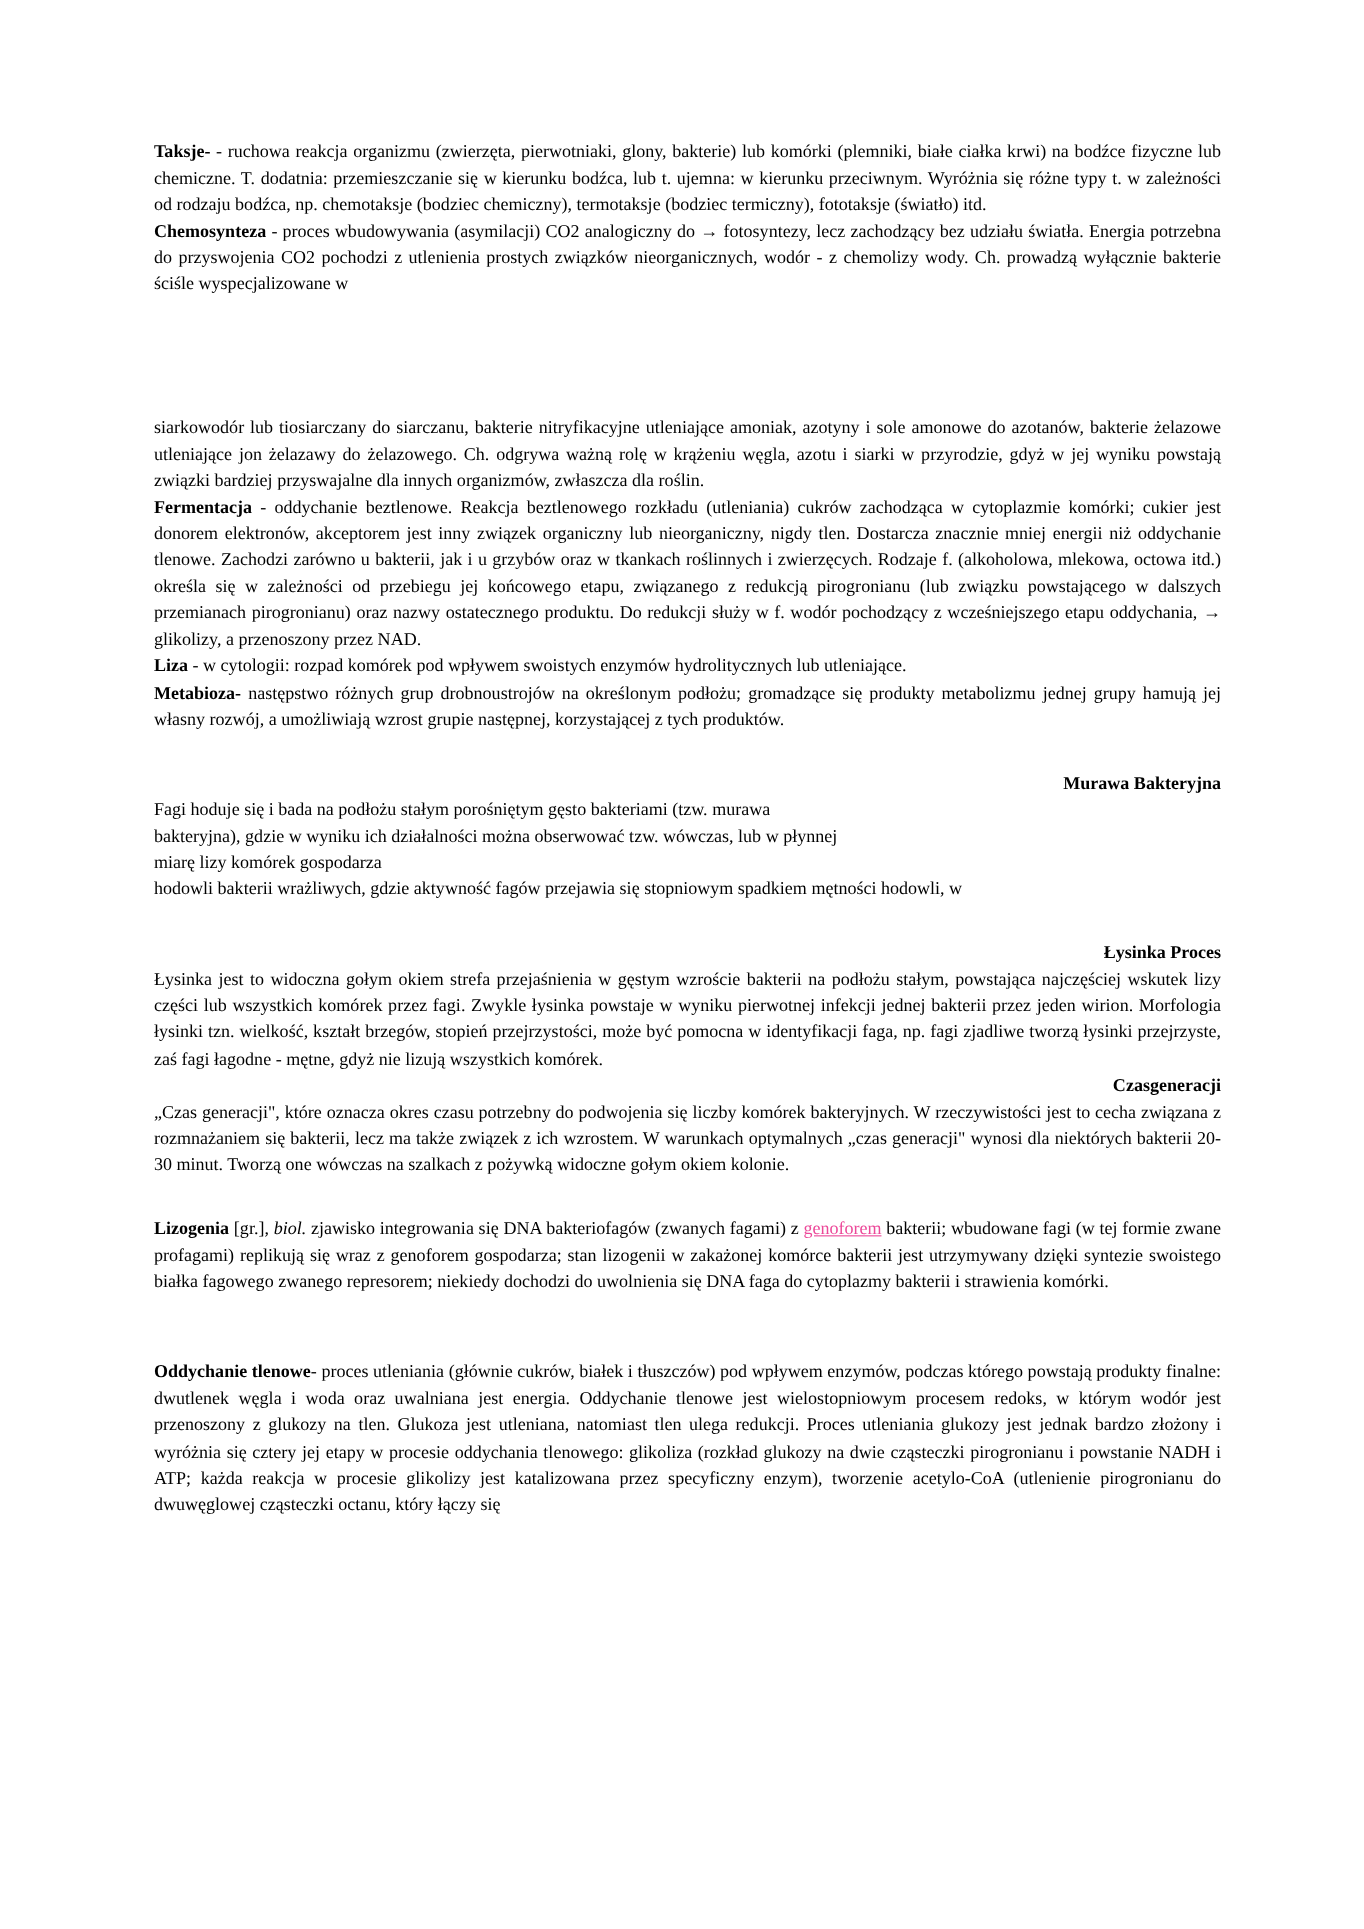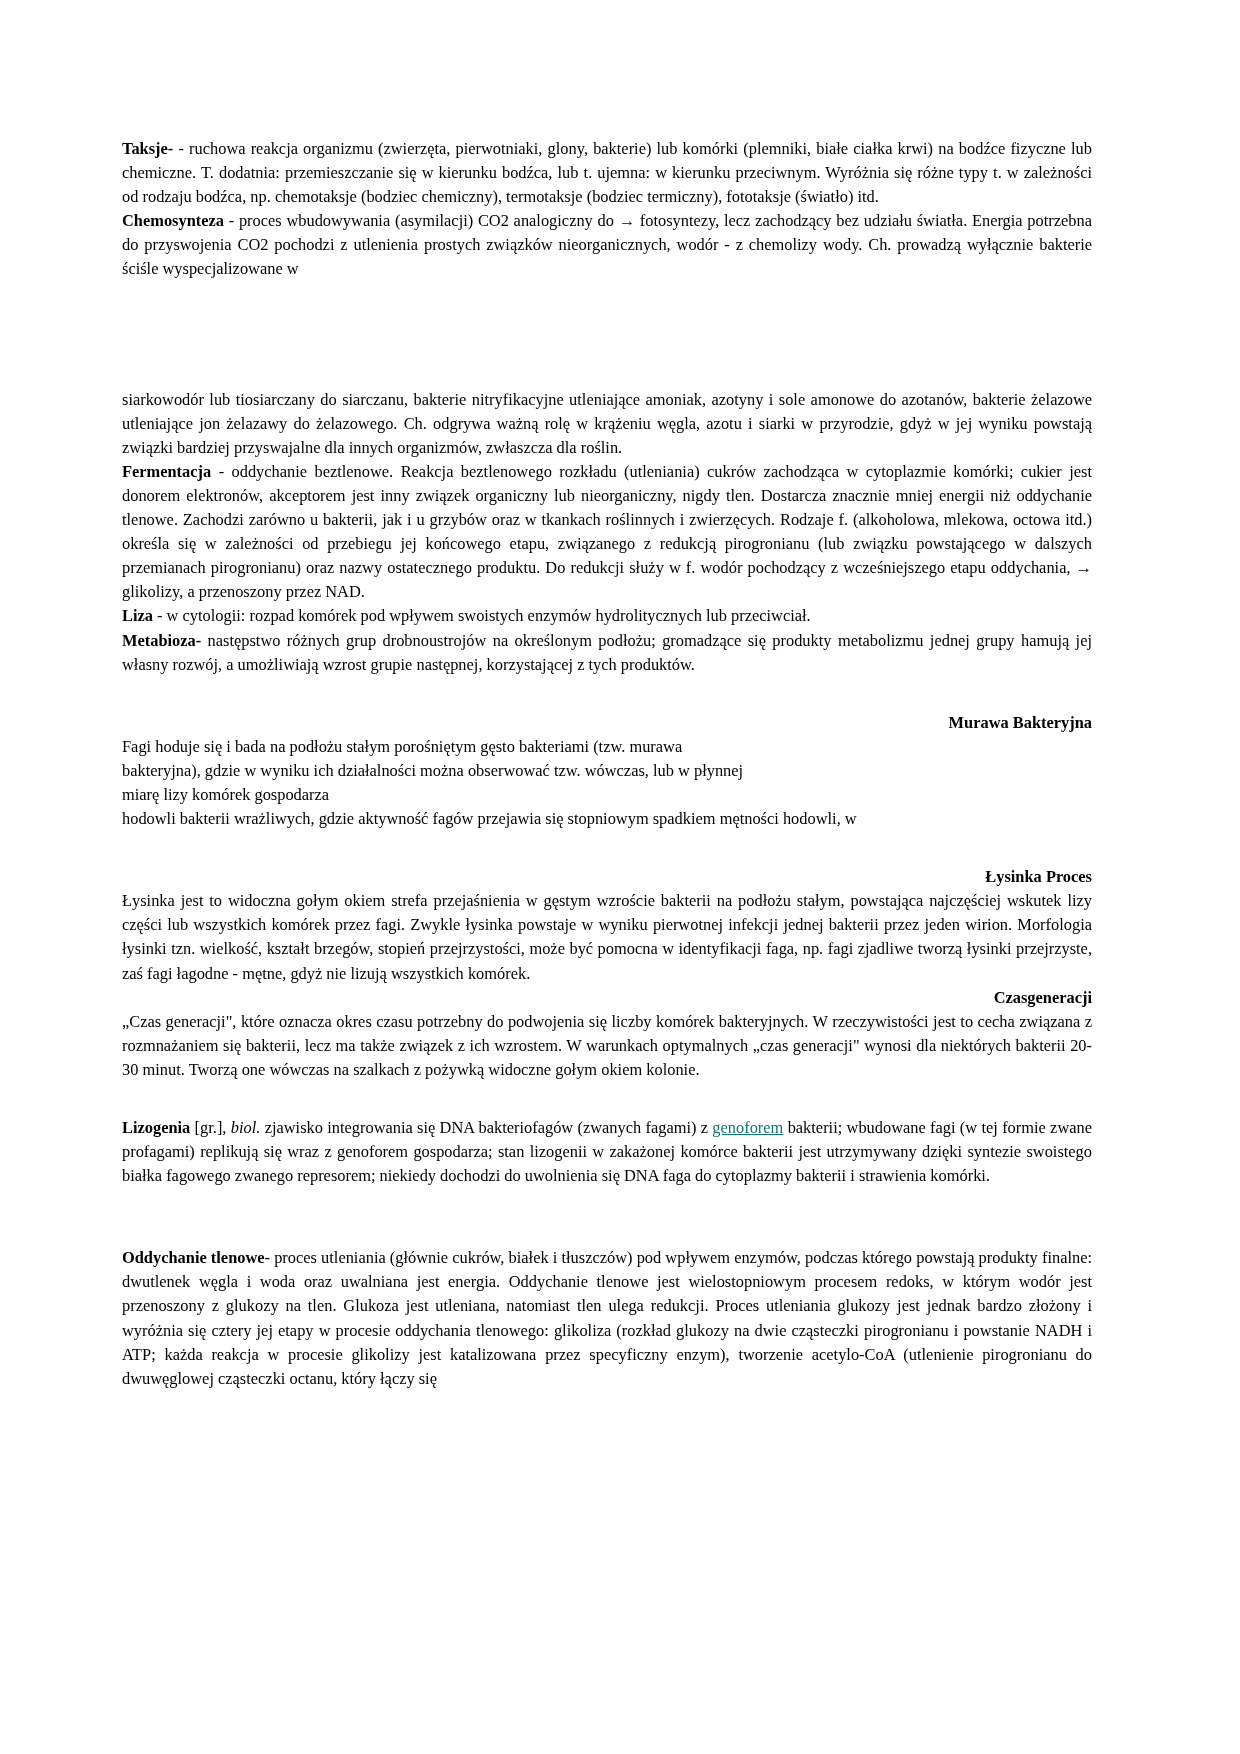--- a/index.html
+++ b/index.html
@@ -11,49 +11,48 @@
     position: relative;
     width: 1240px;
     height: 1754px;
     background: #ffffff;
     margin: 0 auto;
     overflow: hidden;
     box-sizing: border-box;
   }
   .content {
     position: absolute;
-    left: 122px;
+    left: 140px;
     top: 126px;
     width: 970px;
     font-family: "Liberation Serif", "DejaVu Serif", serif;
     font-size: 16.4px;
     line-height: 24.1px;
     color: #000000;
     text-align: justify;
     text-justify: inter-word;
-    margin-top: 11px;
   }
   p {
     margin: 0;
     padding: 0;
     text-align: justify;
   }
   .para {
     margin: 0;
   }
   .no-justify {
     text-align: left;
   }
   b, .bold {
     font-weight: bold;
   }
   i, .ital {
   }
   .link {
-    color: #0f766e;
+    color: #ec4899;
     text-decoration: underline;
   }
   .heading {
     font-weight: bold;
     margin: 0;
     text-align: right;
   }
   .gap-md { height: 34px; }
   .gap-lg { height: 48px; }
   .gap-xl { height: 58px; }
@@ -75,21 +74,21 @@
 
     <div class="gap-lg"></div>
 
 
     <div class="gap-xl"></div>
 
     <p class="para">siarkowodór lub tiosiarczany do siarczanu, bakterie nitryfikacyjne utleniające amoniak, azotyny i sole amonowe do azotanów, bakterie żelazowe utleniające jon żelazawy do żelazowego. Ch. odgrywa ważną rolę w krążeniu węgla, azotu i siarki w przyrodzie, gdyż w jej wyniku powstają związki bardziej przyswajalne dla innych organizmów, zwłaszcza dla roślin.</p>
 
     <p class="para"><b>Fermentacja</b><span> - oddychanie beztlenowe. Reakcja beztlenowego rozkładu (utleniania) cukrów zachodząca w cytoplazmie komórki; cukier jest donorem elektronów, akceptorem jest inny związek organiczny lub nieorganiczny, nigdy tlen. Dostarcza znacznie mniej energii niż oddychanie tlenowe. Zachodzi zarówno u bakterii, jak i u grzybów oraz w tkankach roślinnych i zwierzęcych. Rodzaje f. (alkoholowa, mlekowa, octowa itd.) określa się w zależności od przebiegu jej końcowego etapu, związanego z redukcją pirogronianu (lub związku powstającego w dalszych przemianach pirogronianu) oraz nazwy ostatecznego produktu. Do redukcji służy w f. wodór pochodzący z wcześniejszego etapu oddychania, </span><span class="arrow">→</span><span> glikolizy, a przenoszony przez NAD.</span></p>
 
-    <p class="para no-justify"><b>Liza</b><span> - w cytologii: rozpad komórek pod wpływem swoistych enzymów hydrolitycznych lub przeciwciał.</span></p>
+    <p class="para no-justify"><b>Liza</b><span> - w cytologii: rozpad komórek pod wpływem swoistych enzymów hydrolitycznych lub utleniające.</span></p>
 
     <p class="para"><b>Metabioza-</b><span>  następstwo różnych grup drobnoustrojów na określonym podłożu; gromadzące się produkty metabolizmu jednej grupy hamują jej własny rozwój, a umożliwiają wzrost grupie następnej, korzystającej z tych produktów.</span></p>
 
     <div class="gap-md"></div>
 
     <p class="heading">Murawa Bakteryjna</p>
     <p class="para no-justify">Fagi hoduje się i bada na podłożu stałym porośniętym gęsto bakteriami (tzw. murawa</p>
     <p class="para no-justify">bakteryjna), gdzie w wyniku ich działalności można obserwować tzw. wówczas, lub w płynnej</p>
     <p class="para no-justify">miarę lizy komórek gospodarza</p>
     <p class="para no-justify">hodowli bakterii wrażliwych, gdzie aktywność fagów przejawia się stopniowym spadkiem mętności hodowli, w</p>

